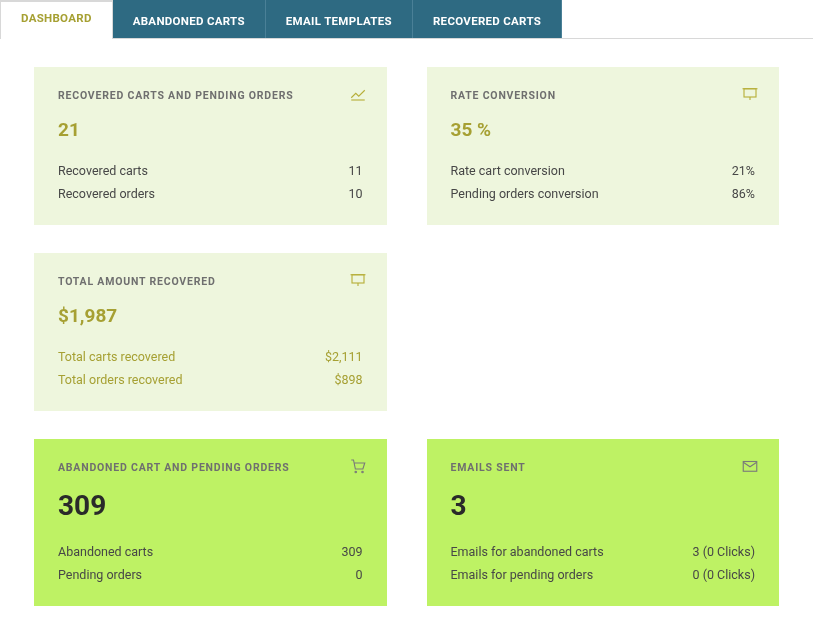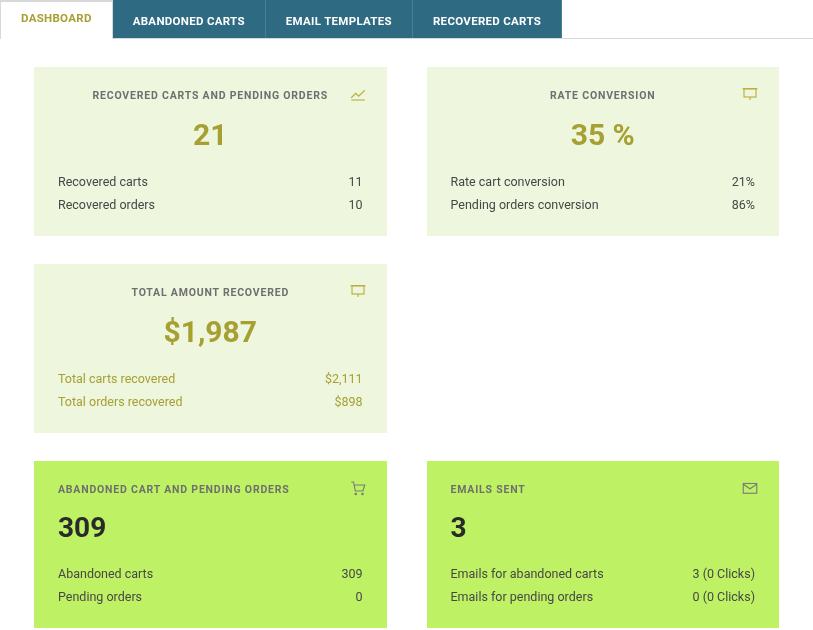--- a/index.html
+++ b/index.html
@@ -37,40 +37,40 @@
   .cards {
     display: grid;
     grid-template-columns: 1fr 1fr;
     gap: 28px 40px;
     padding: 28px 34px 20px 34px;
   }
   .card {
     padding: 22px 24px 24px;
     position: relative;
   }
-  .card.green { background: #eef6dd; text-align: center; }
+  .card.green { background: #eef6dd; }
   .card.grey  { background: #bef264; }
   .card-title {
     font-size: 10.5px;
     font-weight: 700;
     color: #6f6f6f;
     letter-spacing: 0.8px;
     text-transform: uppercase;
     margin-bottom: 18px;
   }
   .card-icon {
     position: absolute;
     top: 18px;
     right: 20px;
     color: #b7af3a;
     width: 18px;
     height: 18px;
   }
   .card-big {
-    font-size: 30px;
+    font-size: 19px;
     font-weight: 700;
     color: #a6a033;
     margin-bottom: 24px;
     line-height: 1;
   }
   .card-big.dark { color: #2a2a2a; font-size: 28px; }
   .rows { display: flex; flex-direction: column; gap: 8px; }
   .row {
     display: flex;
     justify-content: space-between;

